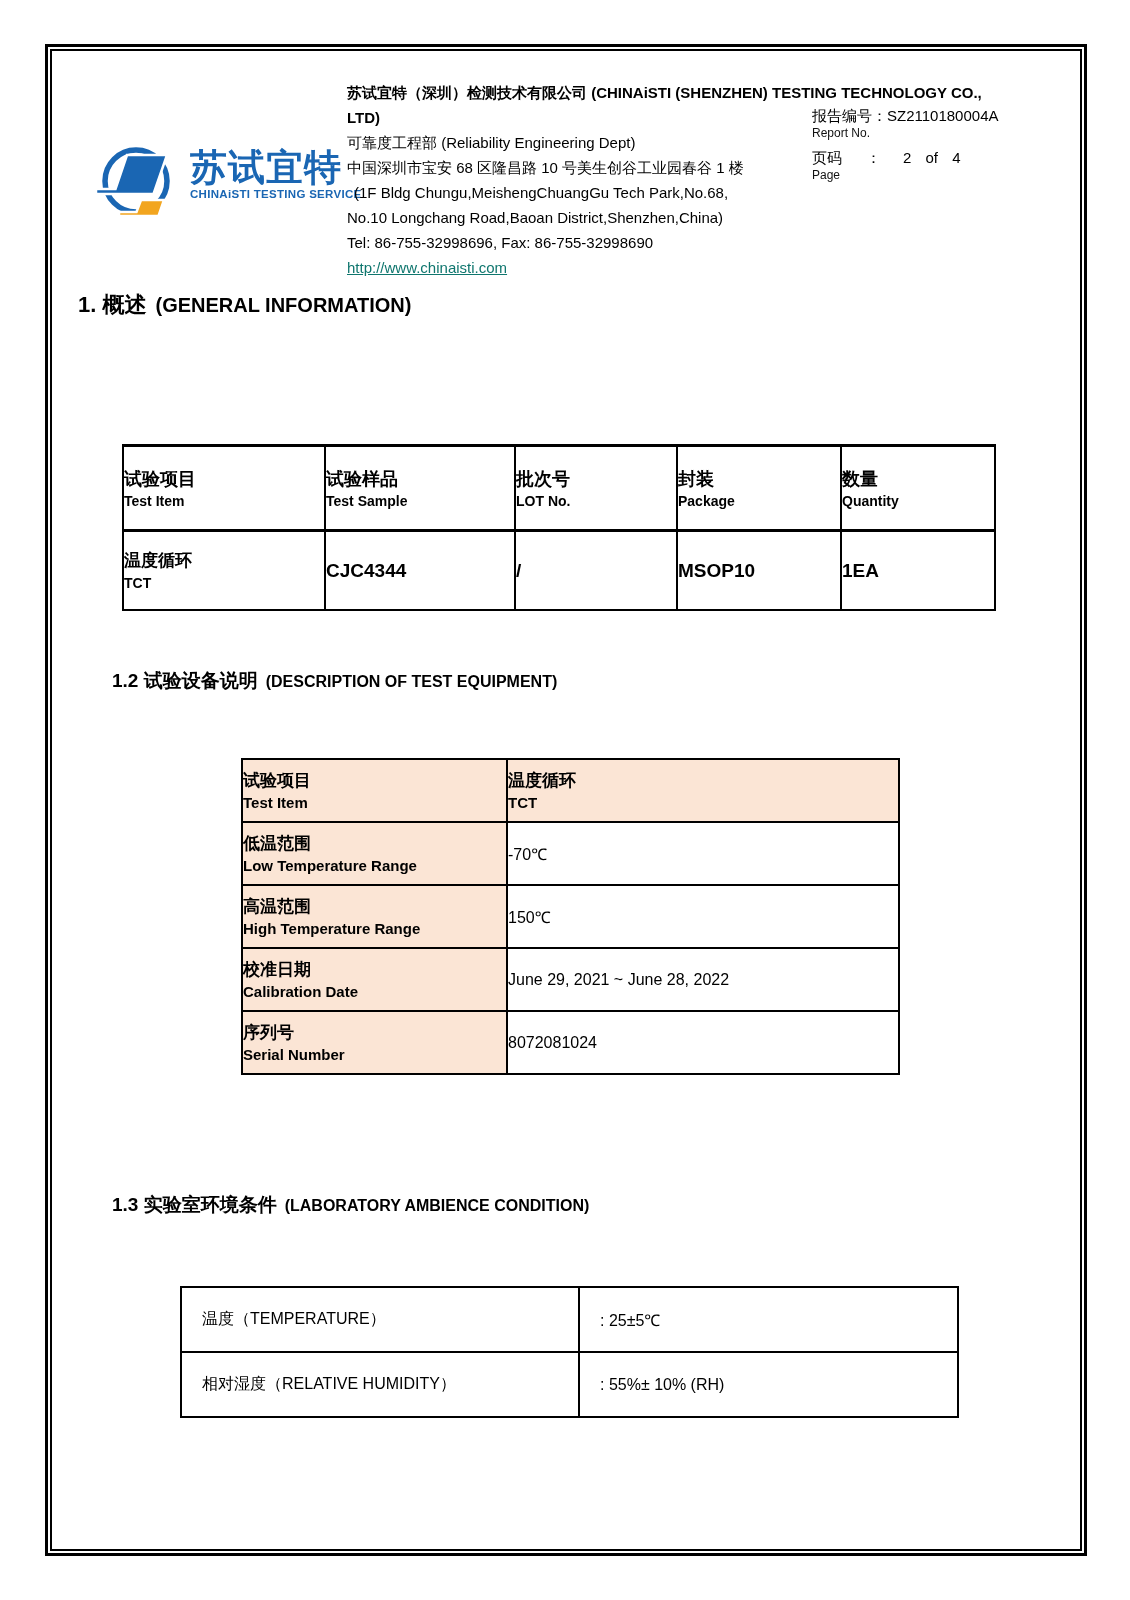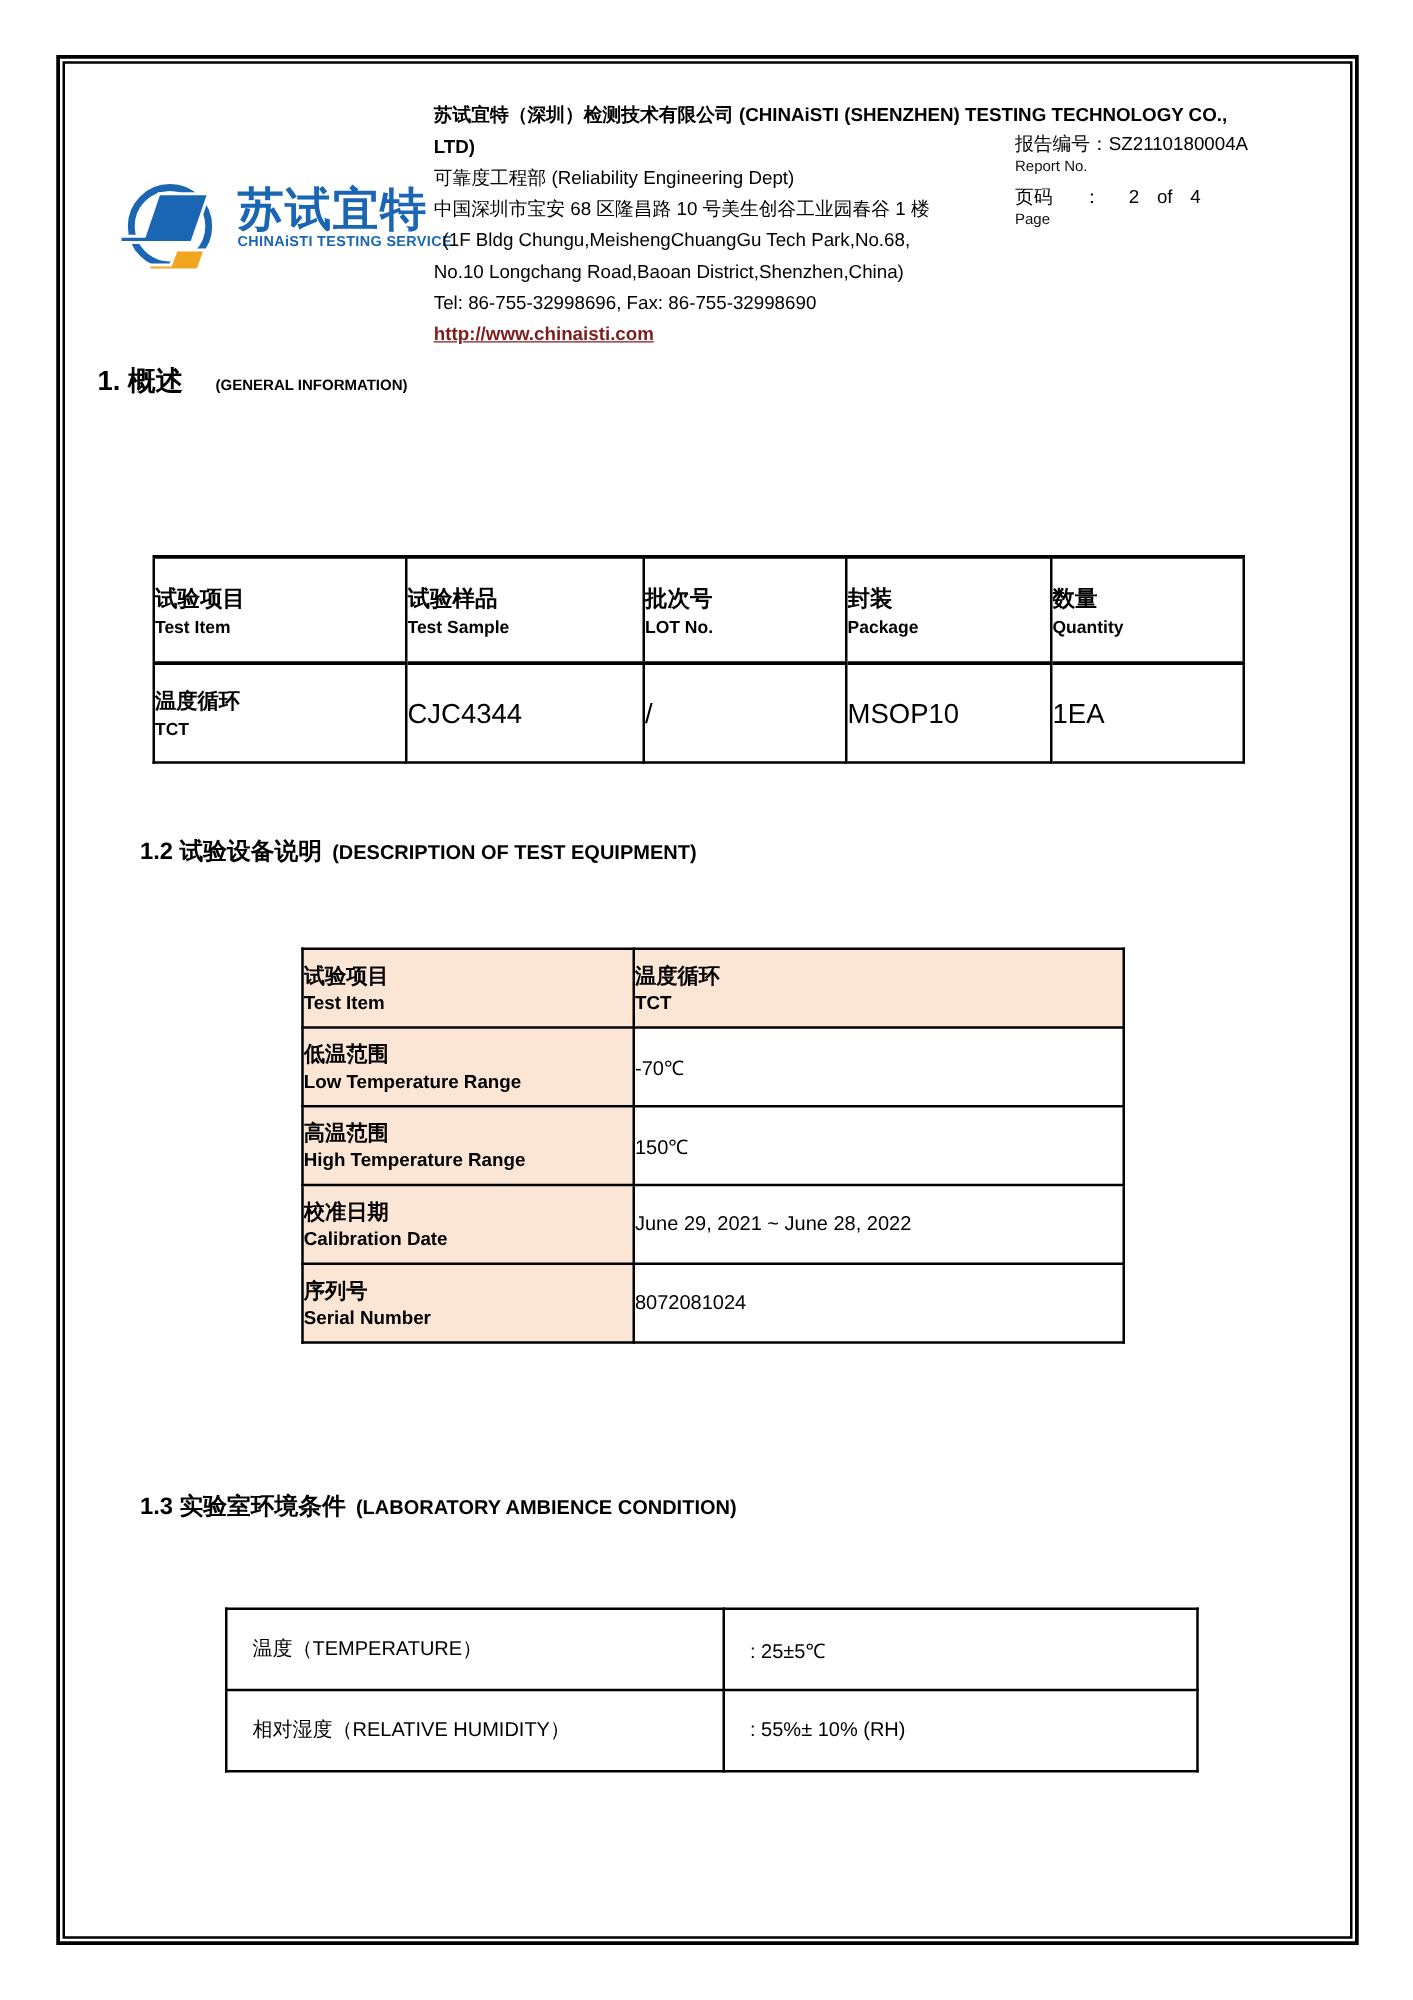--- a/index.html
+++ b/index.html
@@ -17,50 +17,50 @@
   .logo-mark { width:84px; height:86px; flex:0 0 auto; }
   .brand { margin-left:12px; padding-top:6px; }
   .brand-cn { font-size:37px; font-weight:bold; color:#1A66B3; letter-spacing:1px; line-height:40px; white-space:nowrap; }
   .brand-en { font-size:11.5px; font-weight:bold; color:#1A66B3; letter-spacing:0.3px; margin-top:0; white-space:nowrap; }
 
   
   .header-text { position:absolute; left:347px; top:80px; width:662px; font-size:15px; line-height:25px; }
   .header-text .hl { white-space:nowrap; }
   .bold { font-weight:bold; }
   .indent1 { padding-left:7px; }
-  .link { color:#7f1d1d; font-weight:bold; text-decoration:underline; cursor:pointer; }
+  .link { color:#0f766e; font-weight:normal; text-decoration:underline; cursor:pointer; }
 
   .report-info { position:absolute; left:812px; top:106px; font-size:15px; }
   .ri-line { line-height:20px; white-space:nowrap; }
   .small-en { font-size:12px; line-height:15px; color:#111; }
   .page-line { margin-top:7px; }
   .page-colon { display:inline-block; margin:0 22px 0 24px; }
   .page-value { word-spacing:10px; }
 
   
   .sec-title { position:absolute; font-weight:bold; white-space:nowrap; }
   #sec1  { left:78px;  top:290px; font-size:22px; }
-  #sec1 .en { font-size:12px; margin-left:26px; }
+  #sec1 .en { font-size:20px; margin-left:9px; }
   .sub-title { font-size:19px; }
   #sec11 { left:112px; top:394px; }
   #sec12 { left:112px; top:668px; }
   #sec13 { left:112px; top:1192px; }
   .sub-title .en { font-size:16px; margin-left:8px; }
 
   
   table { border-collapse:collapse; table-layout:fixed; position:absolute; background:#fff; }
   td { border:2px solid #000; vertical-align:middle; padding:0; overflow:hidden; }
 
   
   #units-table { left:122px; top:444px; width:872px; border-top:3px solid #000; }
   #units-table tr.hdr td { height:82px; border-bottom:3px solid #000; }
   #units-table tr.dat td { height:77px; }
   .cell-cn  { font-size:18px; font-weight:bold; line-height:26px; }
   .cell-en  { font-size:14px; font-weight:bold; line-height:19px; }
-  .cell-val { font-size:22px; font-weight:normal; }
+  .cell-val { font-size:19px; font-weight:bold; }
 
   
   #equip-table { left:241px; top:758px; width:657px; }
   #equip-table td { height:61px; }
   .shade { background:#FBE5D5; }
   .eq-label-cn { font-size:17px; font-weight:bold; line-height:25px; }
   .eq-label-en { font-size:15px; font-weight:bold; line-height:20px; }
   .eq-val { font-size:16px; font-weight:normal; }
 
   

